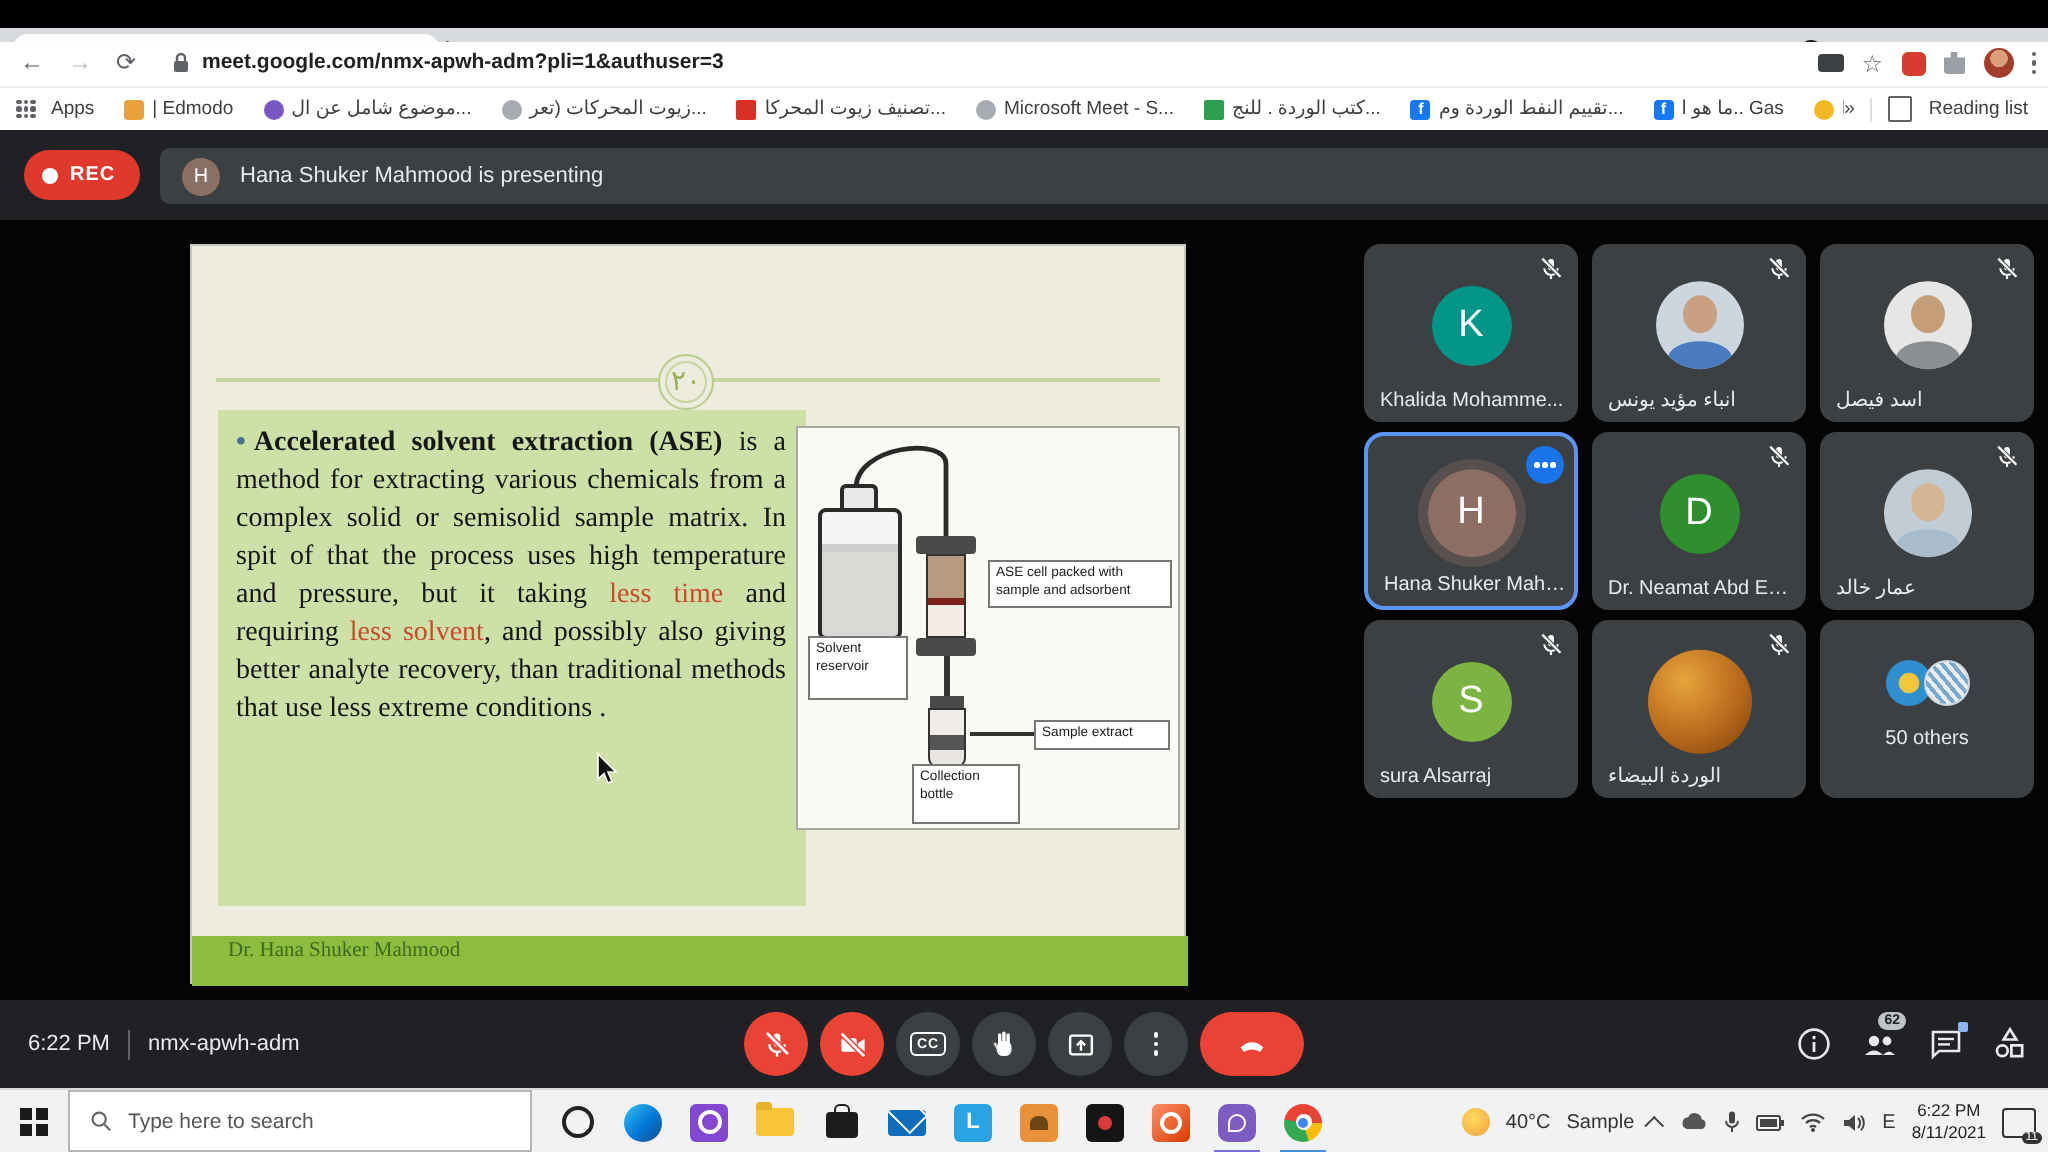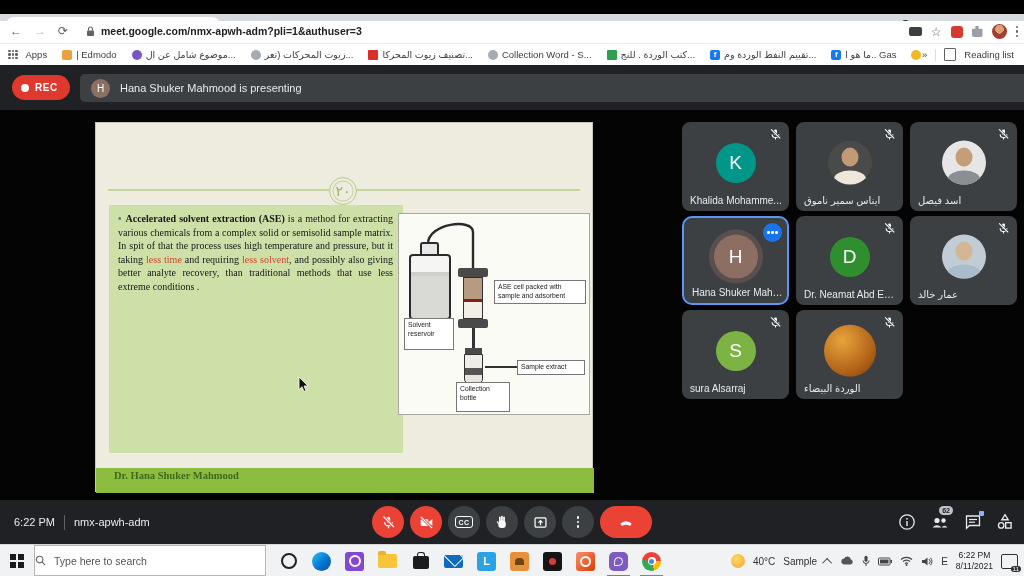--- a/index.html
+++ b/index.html
@@ -49,26 +49,26 @@
   .present-bar{position:absolute;left:80px;right:6px;top:9px;height:28px;background:#3c4043;border-radius:5px;display:flex;align-items:center;gap:10px;padding-left:11px;}
   .pb-av{width:19px;height:19px;border-radius:50%;background:#8a7062;color:#fff;font-size:10px;display:flex;align-items:center;justify-content:center;}
   .pb-txt{color:#e8eaed;font-size:11px;font-weight:500;}
   
   #main{position:absolute;left:0;top:110px;width:1024px;height:390px;background:#040404;}
   
   #slide{position:absolute;left:95px;top:12px;width:498px;height:370px;background:#edecdf;border:1px solid #c6c6bd;box-sizing:border-box;font-family:"Liberation Serif","DejaVu Serif",serif;}
   .s-title{position:absolute;left:0;top:12px;width:100%;text-align:center;font-size:23px;font-weight:bold;color:#9ab05e;}
   .s-rule{position:absolute;left:12px;right:12px;top:66px;height:2px;background:#c6d49e;}
   .s-circ{position:absolute;left:233px;top:54px;width:26px;height:26px;border-radius:50%;background:#edecdf;border:1.5px solid #b9cc8e;box-shadow:inset 0 0 0 2.5px #edecdf,inset 0 0 0 3.5px #c6d49e;display:flex;align-items:center;justify-content:center;font-size:14px;color:#9ab05e;}
-  .s-body{position:absolute;left:13px;top:82px;width:294px;height:248px;background:#cde0a8;box-sizing:border-box;padding:7px 10px 20px 9px;font-size:10px;line-height:1.36;color:#161616;text-align:justify;}
+  .s-body{position:absolute;left:13px;top:82px;width:294px;height:248px;background:#cde0a8;box-sizing:border-box;padding:7px 10px 20px 9px;font-size:14px;line-height:1.36;color:#161616;text-align:justify;}
   .s-body .b{font-weight:bold;}
   .s-body .r{color:#c9492c;}
   .s-body .bullet{color:#4a708e;font-weight:bold;margin-right:4px;}
   .s-footer{position:absolute;left:0;top:345px;width:498px;height:25px;background:#8cbd3f;overflow:hidden;}
-  .s-footer span{display:block;margin:2px 0 0 18px;font-size:10.5px;font-weight:bold;color:#3f6a1d;}
+  .s-footer span{display:block;margin:2px 0 0 18px;font-size:10.5px;font-weight:normal;color:#3f6a1d;}
   
   #diag{position:absolute;left:302px;top:90px;width:192px;height:202px;background:#fbfbf6;border:1px solid #a9a9a2;box-sizing:border-box;font-family:"Liberation Sans",sans-serif;}
   .d-abs{position:absolute;}
   .bottle-body{left:10px;top:40px;width:38px;height:62px;border:2px solid #2a2a2a;border-radius:4px;background:linear-gradient(#f5f5f3 0 26%,#cfcfcd 26% 32%,#d9d9d6 32%);}
   .bottle-neck{left:21px;top:28px;width:15px;height:13px;border:2px solid #2a2a2a;border-bottom:none;background:#e9e9e7;border-radius:3px 3px 0 0;}
   .cap-t{left:59px;top:54px;width:30px;height:9px;background:#4a4a4a;border-radius:2px;}
   .col-body{left:64px;top:63px;width:20px;height:42px;border:1.5px solid #333;box-sizing:border-box;background:linear-gradient(180deg,#b89a80 0 52%,#7e1f1f 52% 61%,#f3ede5 61%);}
   .cap-b{left:59px;top:105px;width:30px;height:9px;background:#4a4a4a;border-radius:2px;}
   .stem{left:73px;top:114px;width:2.5px;height:21px;background:#333;}
   .ves-cap{left:66px;top:134px;width:17px;height:6px;background:#4a4a4a;}
@@ -108,21 +108,21 @@
   .cc-box{border:1.5px solid #fff;border-radius:3px;color:#fff;font-size:7px;font-weight:bold;padding:1.5px 2.5px;letter-spacing:.5px;}
   .bb-right{position:absolute;right:10px;top:0;height:44px;display:flex;align-items:center;gap:14px;}
   .badge62{position:absolute;top:-7px;right:-3px;background:#bfc3c9;color:#202124;font-size:7px;font-weight:bold;border-radius:7px;padding:1px 3px;}
   .chat-dot{position:absolute;top:-2px;right:-2px;width:5px;height:5px;background:#8ab4f8;border-radius:1px;}
   .rel{position:relative;}
   
   #taskbar{position:absolute;left:0;top:544px;width:1024px;height:32px;background:#f1f2f3;border-top:1px solid #d8d8d8;box-sizing:border-box;}
   .start{position:absolute;left:0;top:0;width:34px;height:32px;display:flex;align-items:center;justify-content:center;}
   .winlogo{display:grid;grid-template-columns:6px 6px;grid-gap:1.5px;}
   .winlogo i{width:6px;height:6px;background:#1b1b1b;}
-  .tsearch{position:absolute;left:34px;top:0;width:232px;height:31px;background:#fff;border:1px solid #b6b6b6;box-sizing:border-box;display:flex;align-items:center;gap:8px;font-size:10.5px;color:#555;}
+  .tsearch{position:absolute;left:34px;top:0;width:232px;height:31px;background:#fff;border:1px solid #b6b6b6;box-sizing:border-box;display:flex;align-items:center;gap:8px;padding-left:10px;font-size:10.5px;color:#555;}
   #tb-apps{position:absolute;left:272px;top:0;height:32px;display:flex;align-items:center;}
   .tapp{position:relative;width:33px;height:32px;display:flex;align-items:center;justify-content:center;}
   .tapp .under{position:absolute;bottom:0;left:5px;right:5px;height:2px;}
   .ti{width:19px;height:19px;border-radius:3px;display:flex;align-items:center;justify-content:center;box-sizing:border-box;}
   .ti-cortana{border:2px solid #222;border-radius:50%;background:transparent;width:16px;height:16px;}
   .ti-edge{border-radius:50%;background:linear-gradient(135deg,#35c1f1,#0078d7 55%,#174c8f);}
   .ti-purple{background:#8347d1;}
   .ti-purple i{width:8px;height:8px;border:2px solid #fff;border-radius:50%;}
   .ti-folder{width:19px;height:14px;background:#f8c53a;border-radius:2px;position:relative;}
   .ti-folder:before{content:"";position:absolute;left:0;top:-3px;width:8px;height:4px;background:#e8b32a;border-radius:2px 2px 0 0;}
@@ -228,21 +228,21 @@
         <div class="bm">
           <span class="bmi globe"></span>
           <span class="bml">زيوت المحركات (تعر...</span>
         </div>
         <div class="bm">
           <span class="bmi" style="background:#d93025;border-radius:1px"></span>
           <span class="bml">تصنيف زيوت المحركا...</span>
         </div>
         <div class="bm">
           <span class="bmi globe"></span>
-          <span class="bml">Collection Word - S...</span>
+          <span class="bml">Microsoft Meet - S...</span>
         </div>
         <div class="bm">
           <span class="bmi" style="background:#2e9e4f;border-radius:1px"></span>
           <span class="bml">كتب الوردة . للنج...</span>
         </div>
         <div class="bm">
           <span class="bmi fb">f</span>
           <span class="bml">تقييم النفط الوردة وم...</span>
         </div>
         <div class="bm">
@@ -314,25 +314,25 @@
           <span class="t-name">Khalida Mohamme...</span>
           <svg class="t-mic" width="13" height="13" viewBox="0 0 16 16">
             <rect x="6.2" y="1.8" width="3.6" height="7" rx="1.8" fill="#fff"></rect>
             <path d="M3.9 7.6a4.1 4.1 0 0 0 8.2 0" fill="none" stroke="#fff" stroke-width="1.3"></path>
             <line x1="8" y1="11.8" x2="8" y2="14.2" stroke="#fff" stroke-width="1.3"></line>
             <line x1="2.6" y1="1.6" x2="13.8" y2="12.8" stroke="#3c4043" stroke-width="2.6"></line>
             <line x1="2.6" y1="1.6" x2="13.8" y2="12.8" stroke="#fff" stroke-width="1.4"></line>
           </svg>
         </div>
         <div class="tile">
-          <span class="pav" style="background: rgb(74, 74, 74);">
-            <i class="hd" style="background: rgb(195, 154, 118);"></i>
-            <i class="bd" style="background: rgb(239, 232, 218);"></i>
-          </span>
-          <span class="t-name">ايناس سمير ناموق</span>
+          <span class="pav" style="background: rgb(205, 214, 223);">
+            <i class="hd" style="background: rgb(201, 160, 130);"></i>
+            <i class="bd" style="background: rgb(74, 123, 192);"></i>
+          </span>
+          <span class="t-name">أنباء مؤيد يونس</span>
           <svg class="t-mic" width="13" height="13" viewBox="0 0 16 16">
             <rect x="6.2" y="1.8" width="3.6" height="7" rx="1.8" fill="#fff"></rect>
             <path d="M3.9 7.6a4.1 4.1 0 0 0 8.2 0" fill="none" stroke="#fff" stroke-width="1.3"></path>
             <line x1="8" y1="11.8" x2="8" y2="14.2" stroke="#fff" stroke-width="1.3"></line>
             <line x1="2.6" y1="1.6" x2="13.8" y2="12.8" stroke="#3c4043" stroke-width="2.6"></line>
             <line x1="2.6" y1="1.6" x2="13.8" y2="12.8" stroke="#fff" stroke-width="1.4"></line>
           </svg>
         </div>
         <div class="tile">
           <span class="pav" style="background: rgb(230, 230, 230);">
@@ -396,20 +396,27 @@
         <div class="tile">
           <span class="sphere"></span>
           <span class="t-name">الوردة البيضاء</span>
           <svg class="t-mic" width="13" height="13" viewBox="0 0 16 16">
             <rect x="6.2" y="1.8" width="3.6" height="7" rx="1.8" fill="#fff"></rect>
             <path d="M3.9 7.6a4.1 4.1 0 0 0 8.2 0" fill="none" stroke="#fff" stroke-width="1.3"></path>
             <line x1="8" y1="11.8" x2="8" y2="14.2" stroke="#fff" stroke-width="1.3"></line>
             <line x1="2.6" y1="1.6" x2="13.8" y2="12.8" stroke="#3c4043" stroke-width="2.6"></line>
             <line x1="2.6" y1="1.6" x2="13.8" y2="12.8" stroke="#fff" stroke-width="1.4"></line>
           </svg>
+        </div>
+        <div class="tile">
+          <span class="grp">
+            <i></i>
+            <i></i>
+          </span>
+          <span class="t-name center">50 others</span>
         </div>
       </div>
   </div>
 
   <div id="bottombar">
     <div class="bb-left">
       <span>6:22 PM</span>
       <span class="bb-sep"></span>
       <span>nmx-apwh-adm</span>
     </div>

